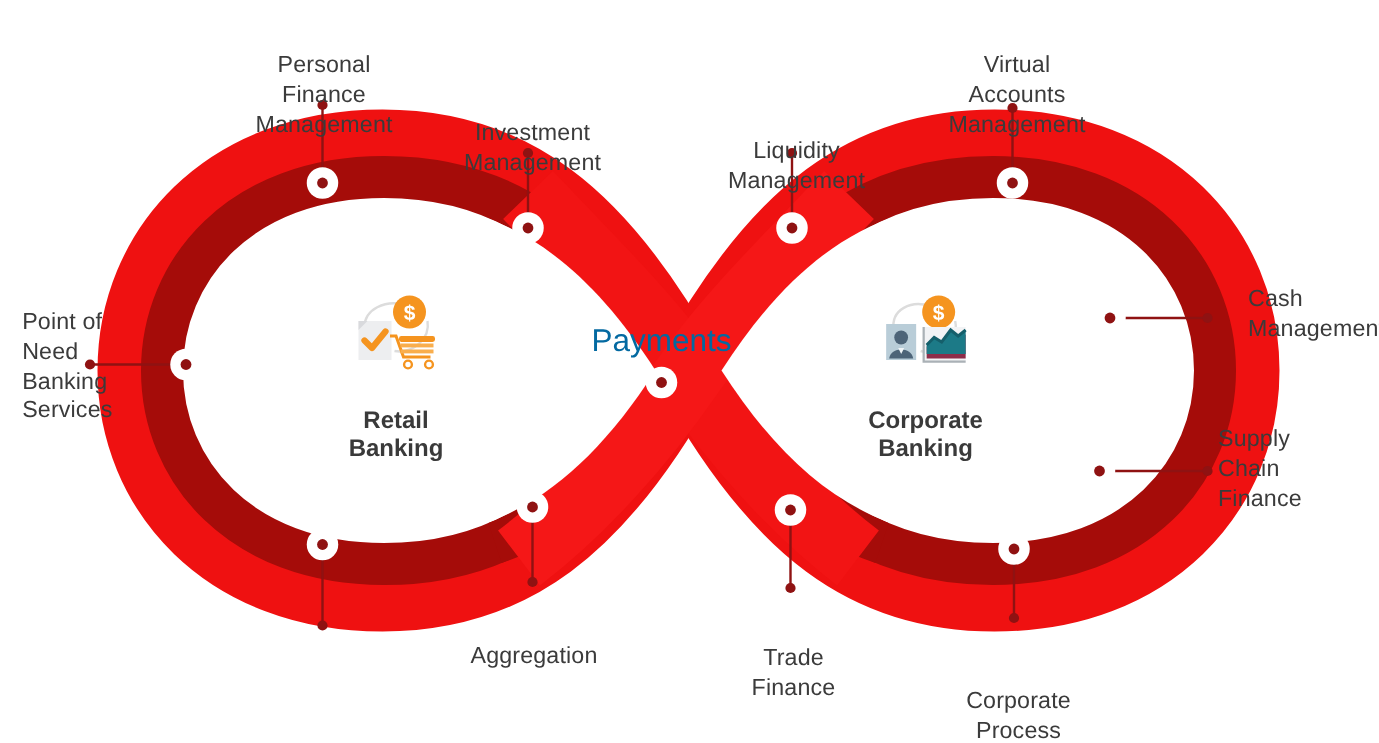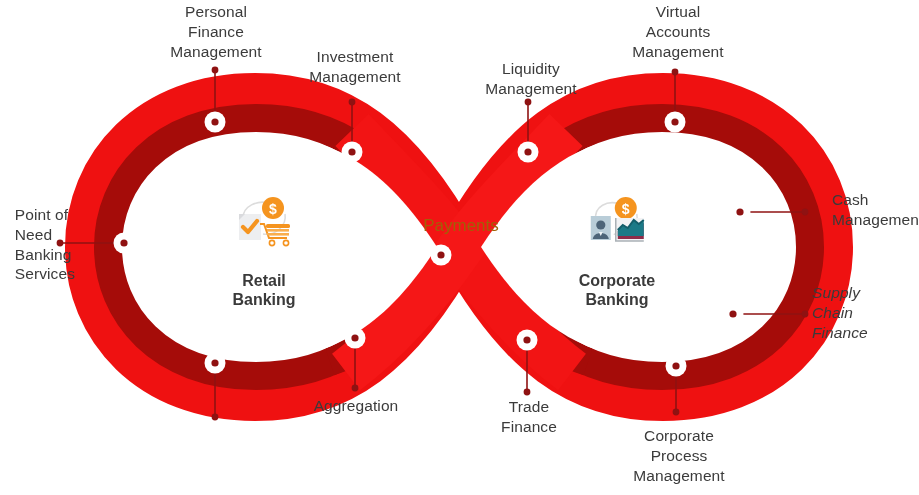--- a/index.html
+++ b/index.html
@@ -28,21 +28,21 @@
   }
   .callout-label {
     position: absolute;
     color: #3b3b3b;
     font-size: 15.5px;
     line-height: 1.28;
     font-family: "Liberation Sans", sans-serif;
     white-space: pre;
     letter-spacing: 0.1px;
   }
-  .callout-label.ctr { text-align: center; transform: translateX(-50%); }
+  .callout-label.ctr { text-align: center; transform: translateX(-50%); margin-top: 32px; }
   .callout-label.rt  { transform: translateX(-100%); }
   .callout-label.lt  { text-align: left; }
 
   .hub {
     position: absolute;
     text-align: center;
     transform: translateX(-50%);
   }
   .hub-title {
     color: #3a3a3a;
@@ -50,26 +50,25 @@
     font-weight: bold;
     line-height: 1.18;
     font-family: "Liberation Sans", sans-serif;
     white-space: pre;
     margin-top: 22px;
   }
   .hub-icon { width: 74px; height: 56px; display: block; margin: 0 auto; }
 
   .center-label {
     position: absolute;
-    color: #a16207;
-    font-size: 17px;
+    color: #0369a1;
+    font-size: 21px;
     font-family: "Liberation Sans", sans-serif;
     transform: translateX(-50%);
     white-space: pre;
-    margin-left: 20px;
   }
 </style>
 </head>
 <body>
 
 <div id="stage">
 
   <svg id="infinity-svg" viewBox="0 0 919 495">
     <defs>
       <clipPath id="clipLeftLoop">
@@ -274,21 +273,21 @@
   <div class="callout-label ctr" style="left:531px; top:59px;">Liquidity
 Management</div>
 
   <div class="callout-label ctr" style="left:678px; top:2px;">Virtual
 Accounts
 Management</div>
 
   <div class="callout-label lt" style="left:832px; top:190px;">Cash
 Management</div>
 
-  <div class="callout-label lt" style="left:812px; top:283px;font-style:italic;">Supply
+  <div class="callout-label lt" style="left:812px; top:283px;">Supply
 Chain
 Finance</div>
 
   <div class="callout-label ctr" style="left:679px; top:426px;">Corporate
 Process
 Management</div>
 
   <div class="callout-label ctr" style="left:529px; top:397px;">Trade
 Finance</div>
 

